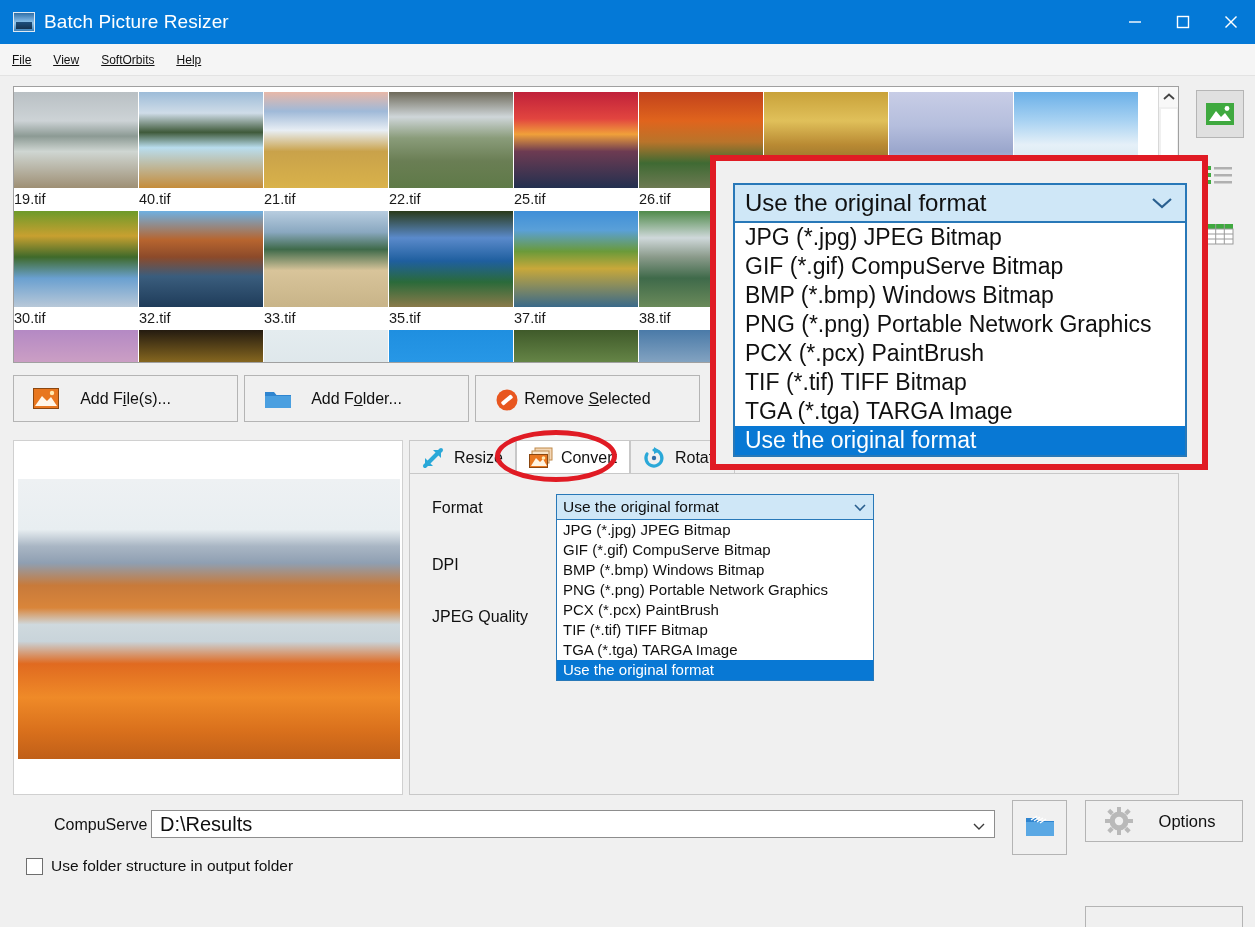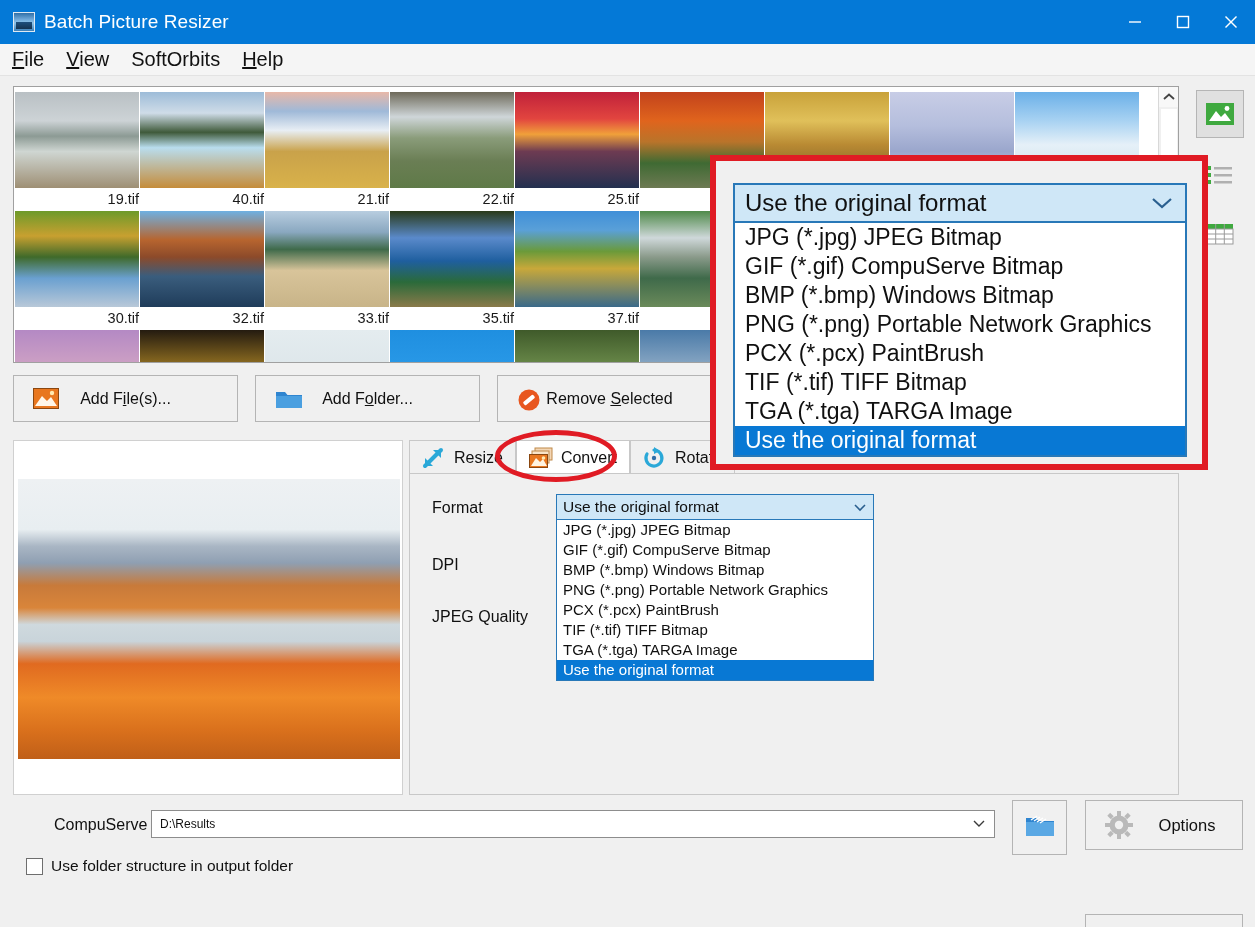--- a/index.html
+++ b/index.html
@@ -42,38 +42,38 @@
   }
   .win-btn svg { display: block; }
 
   
   .menubar {
     position: absolute; left: 0; top: 44px; width: 1255px; height: 32px;
     background: #f5f5f5; display: flex; align-items: center;
     border-bottom: 1px solid #e3e3e3;
   }
   .menu-item {
-    font-size: 20px; color: #111; padding: 2px 10px; margin-left: 2px; cursor: default;
+    font-size: 12px; color: #111; padding: 2px 10px; margin-left: 2px; cursor: default; text-decoration: underline;
   }
   .menu-item .u { text-decoration: underline; }
 
   
   .thumb-panel {
     position: absolute; left: 13px; top: 86px; width: 1166px; height: 277px;
     background: #ffffff; border: 1px solid #a0a0a0; overflow: hidden;
   }
   .thumb-scroll {
     position: absolute; left: 0; top: 0; width: 1145px; height: 275px; overflow: hidden;
   }
   .thumb-grid {
     position: absolute; left: 0; top: -18px; width: 1145px;
     display: flex; flex-wrap: wrap;
   }
   .thumb-cell {
-    width: 125px; margin-left: 0; display: flex; flex-direction: column; align-items: flex-end;
+    width: 125px; margin-left: 0; display: flex; flex-direction: column; align-items: flex-start;
   }
   .thumb-label {
     font-size: 14.5px; color: #1a1a1a; height: 23px; line-height: 23px; white-space: nowrap;
   }
   .thumb-img {
     width: 124px; height: 96px; border: 0; background-size: cover; background-position: center;
   }
 
   
   .t-5  { background: linear-gradient(180deg,#b9c0c4 0%,#cdd3d6 30%,#8c9a94 46%,#cfd6d2 62%,#9e8f74 100%); }
@@ -113,21 +113,21 @@
 
   
   .rail { position: absolute; left: 1196px; top: 90px; width: 52px; }
   .rail-btn {
     width: 48px; height: 48px; display: flex; align-items: center; justify-content: center;
     margin-bottom: 12px;
   }
   .rail-btn.active { background: #e0e0e0; border: 1px solid #b5b5b5; }
 
   
-  .act-row { position: absolute; left: 13px; top: 375px; display: flex; gap: 17px; }
+  .act-row { position: absolute; left: 13px; top: 375px; display: flex; gap: 6px; }
   .act-btn {
     width: 225px; height: 47px; background: #f0f0f0; border: 1px solid #b4b4b4;
     display: flex; align-items: center; position: relative;
   }
   .act-ico { width: 26px; height: 22px; margin-left: 19px; flex: none; position: relative; }
   .act-label {
     position: absolute; left: 0; right: 0; text-align: center;
     font-size: 16px; color: #101010; pointer-events: none;
   }
   .act-label .u { text-decoration: underline; }
@@ -220,30 +220,30 @@
     position: absolute; left: 495px; top: 430px; width: 122px; height: 52px;
     border: 5px solid #e01b24; border-radius: 50%; z-index: 45; pointer-events: none;
   }
 
   
   .dest-label { position: absolute; left: 54px; top: 816px; font-size: 16px; color: #101010; }
   .dest-input {
     position: absolute; left: 151px; top: 810px; width: 844px; height: 28px;
     background: #ffffff; border: 1px solid #8d8d8d;
     display: flex; align-items: center; padding: 0 8px;
-    font-size: 12px; color: #101010;
+    font-size: 20px; color: #101010;
   }
   .dest-input .chev { margin-left: auto; }
   .browse-btn {
     position: absolute; left: 1012px; top: 800px; width: 55px; height: 55px;
     background: #f0f0f0; border: 1px solid #b4b4b4;
     display: flex; align-items: center; justify-content: center;
   }
   .opt-btn {
-    position: absolute; left: 1085px; top: 800px; width: 158px; height: 50px;
+    position: absolute; left: 1085px; top: 800px; width: 158px; height: 42px;
     background: #f0f0f0; border: 1px solid #b4b4b4;
     display: flex; align-items: center; position: relative;
   }
   .start-btn {
     position: absolute; left: 1085px; top: 864px; width: 158px; height: 55px;
     background: #f0f0f0; border: 1px solid #b4b4b4;
     display: flex; align-items: center; position: relative;
   }
   .bb-ico { width: 30px; height: 28px; margin-left: 18px; flex: none; }
   .bb-label {

